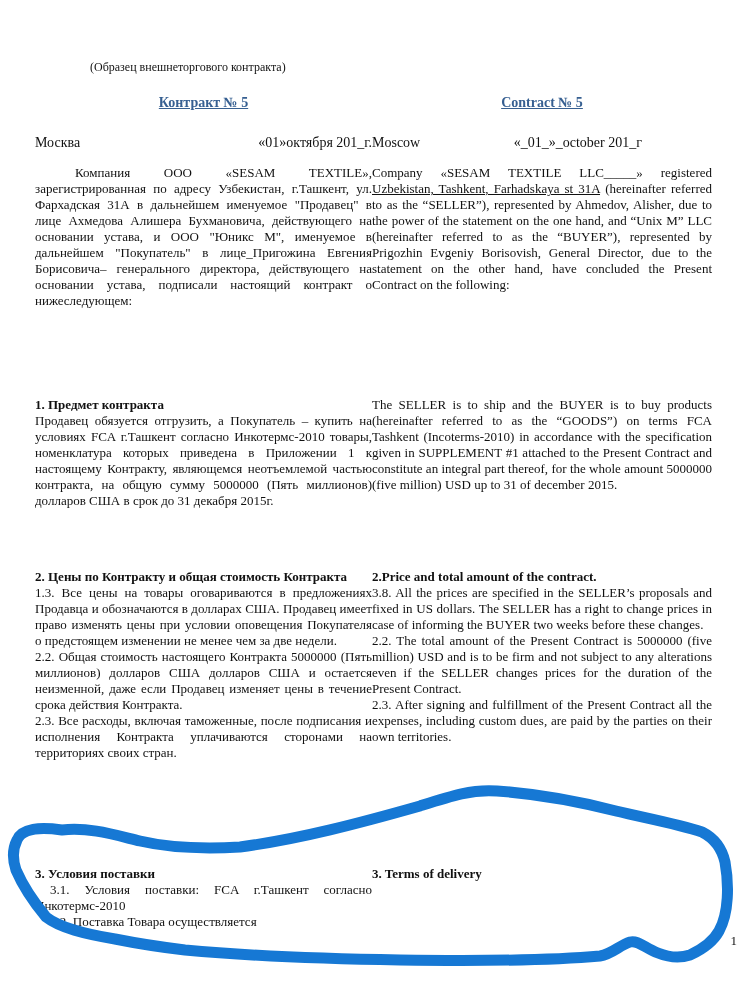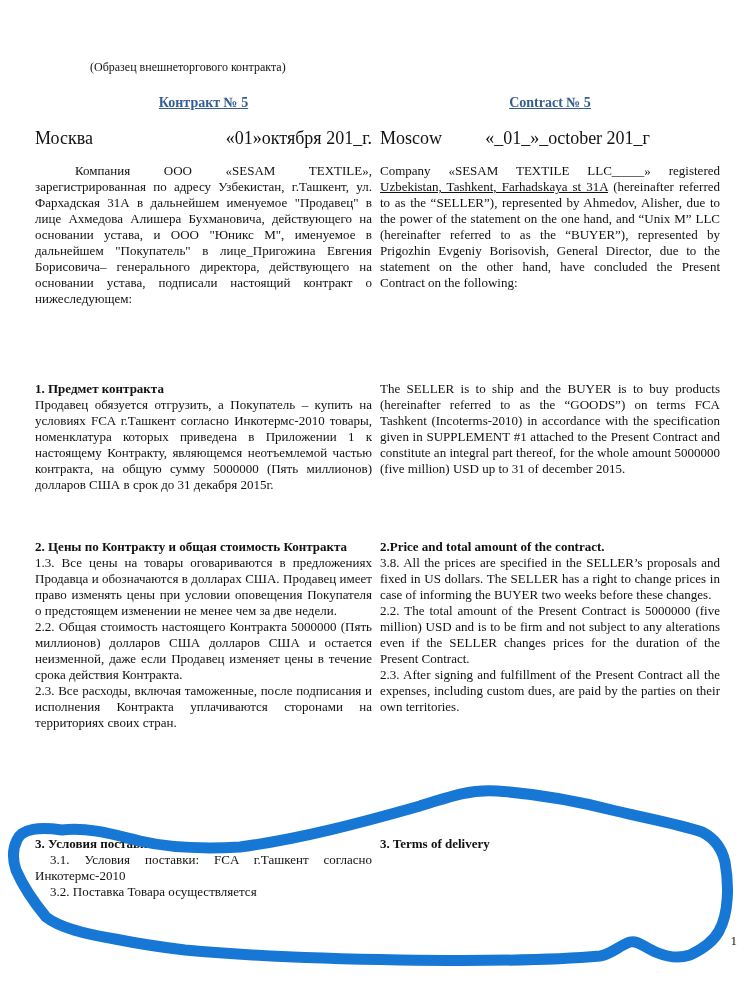--- a/index.html
+++ b/index.html
@@ -4,34 +4,34 @@
 <style>
   html,body{margin:0;padding:0;}
   body{
     width:750px;height:985px;position:relative;background:#ffffff;
     font-family:"Liberation Serif","DejaVu Serif",serif;
     color:#111111;overflow:hidden;
   }
   .page{position:relative;width:750px;height:985px;}
   .content{padding:60px 30px 0 35px;}
   .doc-note{font-size:12px;padding-left:55px;}
-  .cols{display:grid;grid-template-columns:337px 340px;column-gap:8px;}
+  .cols{display:grid;grid-template-columns:337px 340px;}
   .titles{margin-top:20px;}
   .title{
     text-align:center;font-weight:bold;font-size:14px;
     color:#365f91;text-decoration:underline;
   }
-  .dateline{margin-top:17px;font-size:18px;}
+  .dateline{margin-top:24px;font-size:14px;}
   .dl{display:flex;justify-content:space-between;align-items:baseline;}
   .dl.en{padding-right:70px;}
   .row{font-size:13px;line-height:16px;}
   .row p{margin:0;text-align:justify;}
   .intro-row{margin-top:14px;min-height:196px;}
-  .s1-row{margin-top:22px;min-height:158px;}
-  .s2-row{min-height:283px;}
+  .s1-row{margin-top:36px;min-height:158px;}
+  .s2-row{margin-top:14px;min-height:283px;}
   .s3-row{margin-top:14px;}
   .sec-heading{font-weight:bold;text-align:center;margin:0 0 1px 0;}
   .indent-lg{text-indent:40px;}
   .indent-sm{text-indent:15px;}
   .u{text-decoration:underline;}
   .red{color:#c00000;}
   .page-number{
     position:absolute;right:13px;bottom:36px;font-size:13px;color:#111;
   }
   .annotation{

